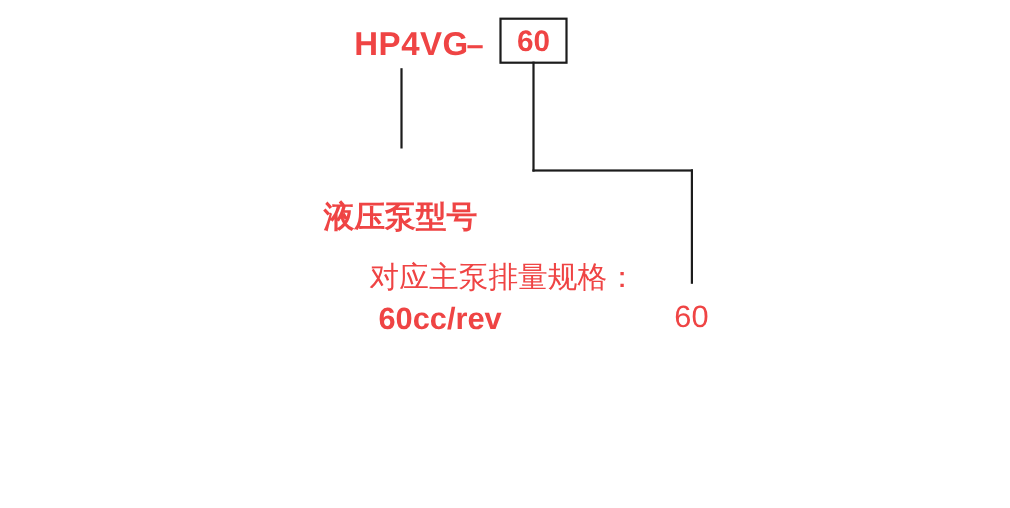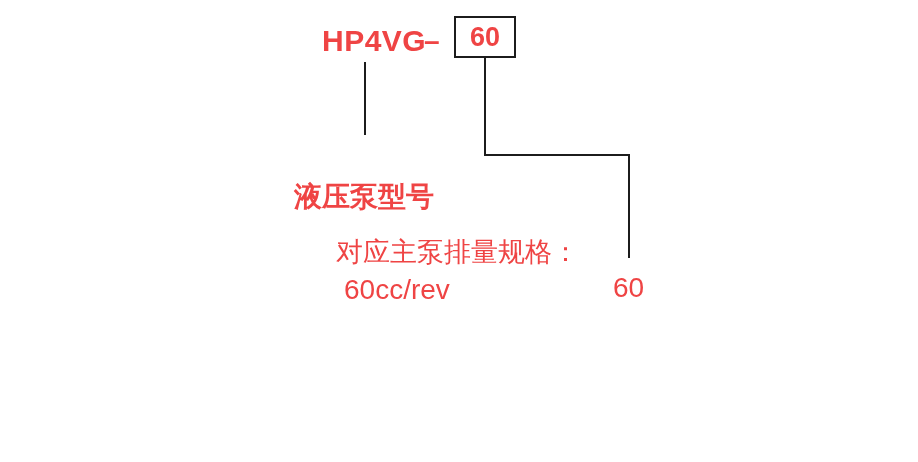--- a/index.html
+++ b/index.html
@@ -71,21 +71,21 @@
     left: 336px;
     top: 234px;
     font-size: 27px;
     font-weight: 400;
     white-space: nowrap;
   }
   .spec-value {
     left: 344px;
     top: 274px;
     font-size: 28px;
-    font-weight: 400;
+    font-weight: 700;
     white-space: nowrap;
   }
   .spec-code {
     left: 613px;
     top: 272px;
     font-size: 28px;
     font-weight: 400;
     white-space: nowrap;
   }
 </style>

